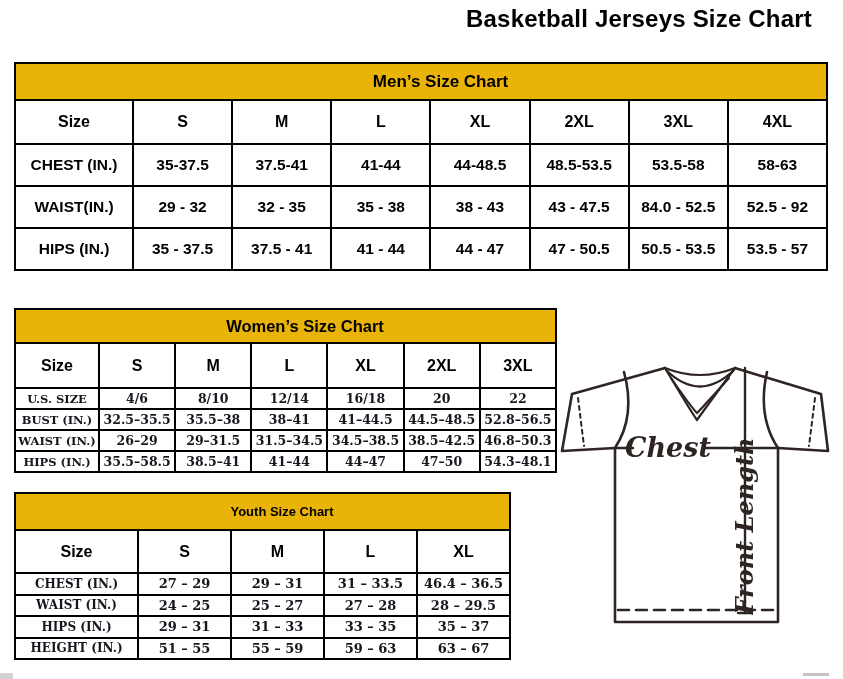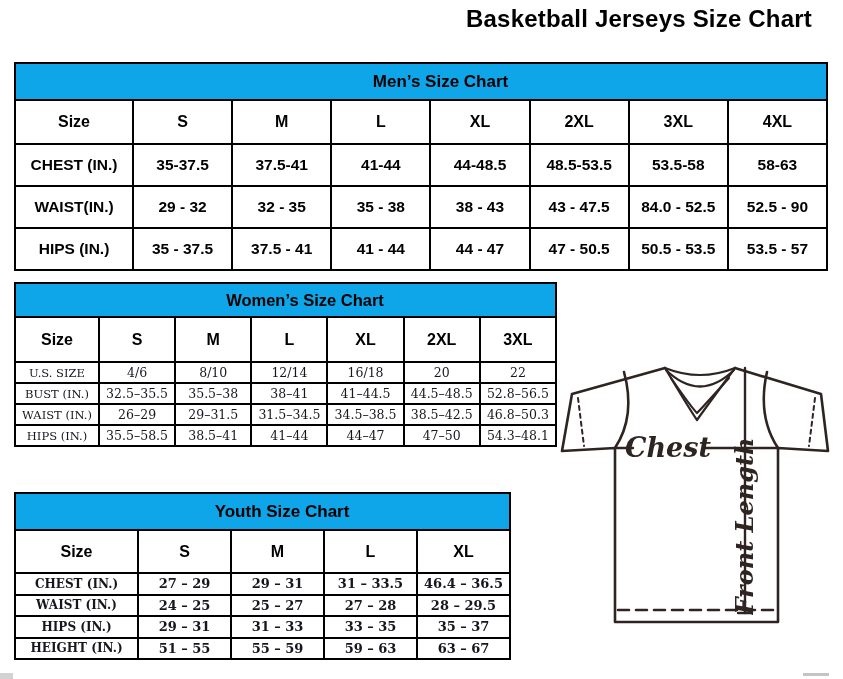--- a/index.html
+++ b/index.html
@@ -10,42 +10,42 @@
   .page-title {
     position:absolute; top:5px; left:0; width:812px; text-align:right;
     font-size:24px; font-weight:bold; letter-spacing:0.2px;
   }
   table.size-table {
     position:absolute; border-collapse:collapse; table-layout:fixed; background:#fff;
   }
   table.size-table th, table.size-table td {
     border:2px solid #000; text-align:center; vertical-align:middle; padding:0; overflow:hidden;
   }
-  tr.title-row th { background:#0ea5e9; font-weight:bold;padding-left:39px; }
+  tr.title-row th { background:#eab308; font-weight:bold;padding-left:39px; }
   tr.size-row th { font-weight:bold; }
 
   
   .men-table { left:14px; top:62px; width:814px; }
   .men-table tr.title-row th { height:35px; font-size:17px; }
   .men-table tr.size-row th { height:42px; font-size:16px; }
   .men-table td { height:40px; font-size:15.5px; font-weight:bold; }
 
   
-  .women-table { left:14px; top:282px; width:543px; }
+  .women-table { left:14px; top:308px; width:543px; }
   .women-table tr.title-row th { height:32px; font-size:16.5px; }
   .women-table tr.size-row th { height:43px; font-size:16px; }
   .women-table td {
-    height:19px; font-size:12.5px; font-weight:normal;
+    height:19px; font-size:12.5px; font-weight:bold;
     font-family:"DejaVu Serif", serif; color:#16161e;margin-left:25px;
   }
   .women-table td.row-label { font-size:11.5px; }
 
   
   .youth-table { left:14px; top:492px; width:497px; }
-  .youth-table tr.title-row th { height:35px; font-size:17px; }
+  .youth-table tr.title-row th { height:35px; font-size:13px; }
   .youth-table tr.size-row th { height:41px; font-size:16px; }
   .youth-table td {
     height:19.5px; font-size:13px; font-weight:bold;
     font-family:"DejaVu Serif", serif; color:#16161e;
   }
   .youth-table td.row-label { font-size:12px; }
 
   
   .jersey-wrap { position:absolute; left:556px; top:356px; width:276px; height:272px; }
   .jersey-wrap svg { display:block; }
@@ -98,21 +98,21 @@
       <td>58-63</td>
     </tr>
     <tr>
       <td class="row-label">WAIST(IN.)</td>
       <td>29 - 32</td>
       <td>32 - 35</td>
       <td>35 - 38</td>
       <td>38 - 43</td>
       <td>43 - 47.5</td>
       <td>84.0 - 52.5</td>
-      <td>52.5 - 90</td>
+      <td>52.5 - 92</td>
     </tr>
     <tr>
       <td class="row-label">HIPS (IN.)</td>
       <td>35 - 37.5</td>
       <td>37.5 - 41</td>
       <td>41 - 44</td>
       <td>44 - 47</td>
       <td>47 - 50.5</td>
       <td>50.5 - 53.5</td>
       <td>53.5 - 57</td>

